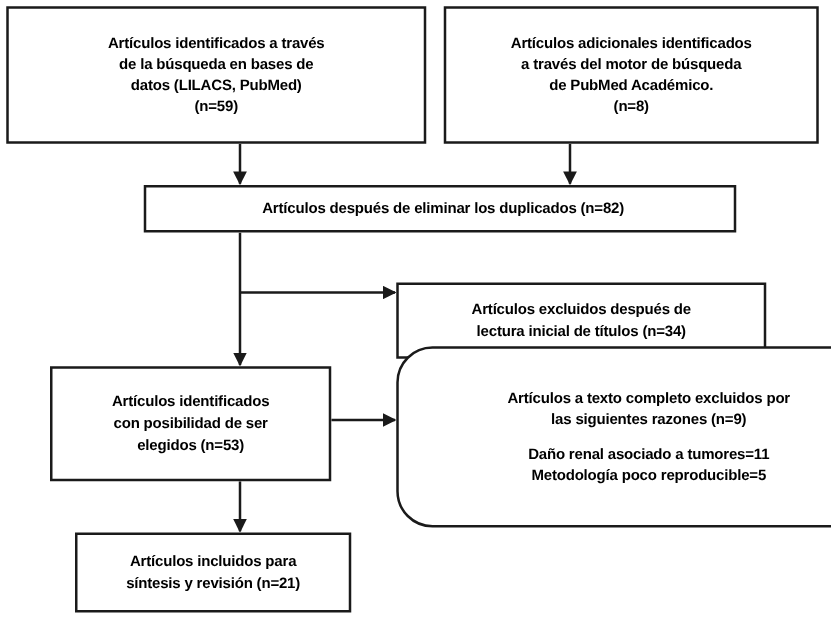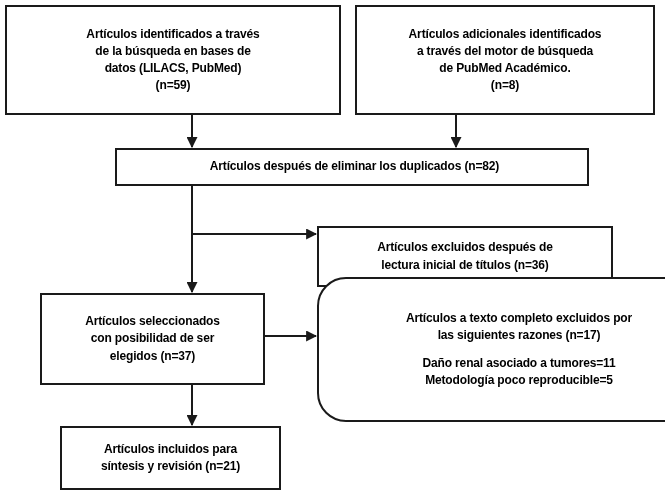--- a/index.html
+++ b/index.html
@@ -98,32 +98,32 @@
     <span class="line">de PubMed Académico.</span>
     <span class="line">(n=8)</span>
   </div>
 
   <div class="box" id="box-dedup">
     <span class="line">Artículos después de eliminar los duplicados (n=82)</span>
   </div>
 
   <div class="box" id="box-titles">
     <span class="line">Artículos excluidos después de</span>
-    <span class="line">lectura inicial de títulos (n=36)</span>
+    <span class="line">lectura inicial de títulos (n=34)</span>
   </div>
 
   <div class="box" id="box-selected">
-    <span class="line">Artículos seleccionados</span>
+    <span class="line">Artículos identificados</span>
     <span class="line">con posibilidad de ser</span>
-    <span class="line">elegidos (n=37)</span>
+    <span class="line">elegidos (n=53)</span>
   </div>
 
   <div class="box" id="box-reasons">
     <span class="line">Artículos a texto completo excluidos por</span>
-    <span class="line">las siguientes razones (n=17)</span>
+    <span class="line">las siguientes razones (n=9)</span>
     <span class="spacer"></span>
     <span class="line">Daño renal asociado a tumores=11</span>
     <span class="line">Metodología poco reproducible=5</span>
   </div>
 
   <div class="box" id="box-included">
     <span class="line">Artículos incluidos para</span>
     <span class="line">síntesis y revisión (n=21)</span>
   </div>
 

